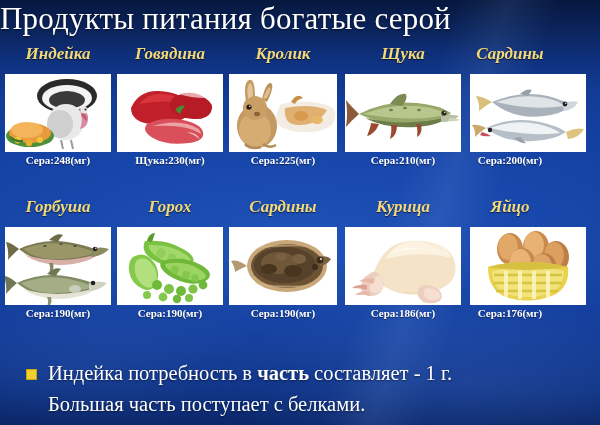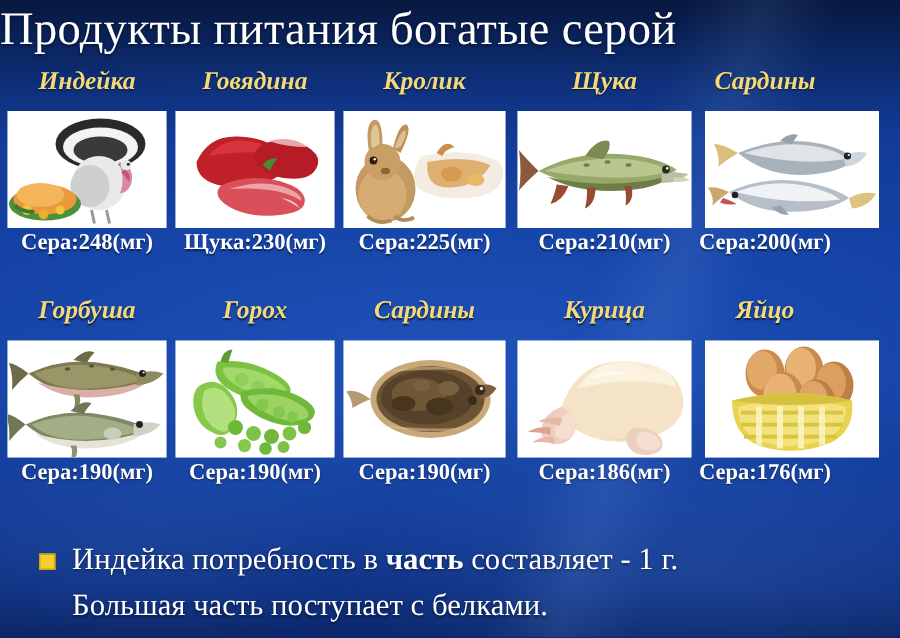--- a/index.html
+++ b/index.html
@@ -53,21 +53,21 @@
     white-space:nowrap;
     font-style:italic;
   }
   .cell-img{
     position:absolute; top:30px; height:78px;
     background:#ffffff; overflow:hidden;
   }
   .val{
     position:absolute; top:110px; height:24px;
     text-align:center; color:#ffffff;
-    font-size:15px; font-weight:700;
+    font-size:11px; font-weight:700;
     text-shadow:0 1px 1px rgba(0,0,0,0.5);
     white-space:nowrap;
   }
 
   .c0{ left:5px;   width:106px; }
   .c1{ left:117px; width:106px; }
   .c2{ left:229px; width:108px; }
   .c3{ left:345px; width:116px; }
   .c4{ left:470px; width:116px; }
 

